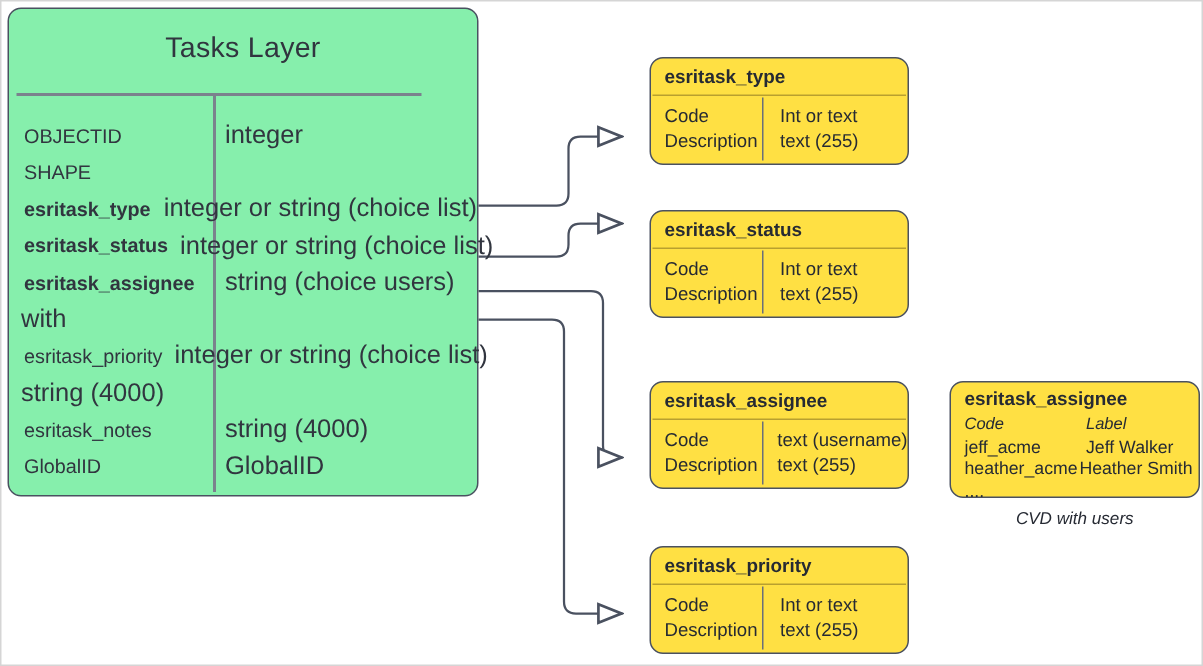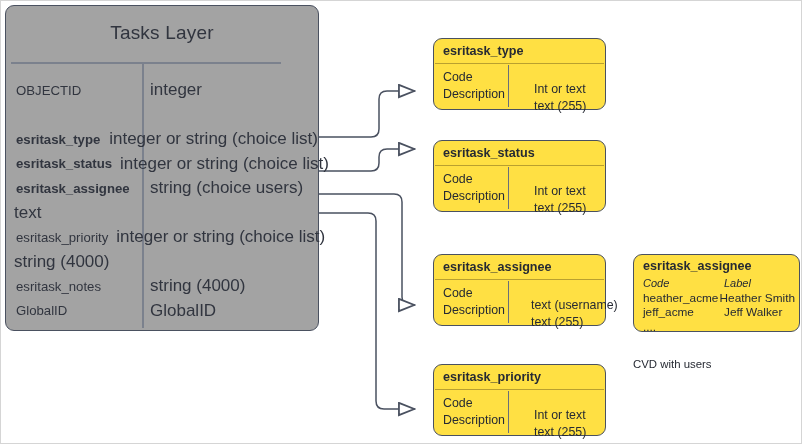--- a/index.html
+++ b/index.html
@@ -31,21 +31,21 @@
   }
 
   
   .layer-table {
     position: absolute;
     left: 4px;
     top: 4px;
     width: 314px;
     height: 326px;
     box-sizing: border-box;
-    background: #a3a3a3;
+    background: #86efac;
     border: 1.6px solid #4a5160;
     border-radius: 9px;
   }
   .layer-title {
     height: 54px;
     line-height: 54px;
     text-align: center;
     font-size: 19px;
     color: #31353f;
     letter-spacing: .2px;
@@ -136,21 +136,21 @@
     display: flex;
   }
   .dom-col {
     padding-left: 9px;
     font-size: 12.4px;
     color: #262a33;
     line-height: 16.5px;
     white-space: nowrap;
   }
   .dom-col.left  { width: 74px; box-sizing: border-box; }
-  .dom-col.right { padding-left: 26px; margin-top: 12px; }
+  .dom-col.right { padding-left: 12px; }
 
   
   .cvd-box {
     position: absolute;
     left: 632px;
     top: 253px;
     width: 167px;
     height: 78px;
     box-sizing: border-box;
     background: #ffe043;
@@ -172,24 +172,25 @@
     right: 4px;
   }
   .cvd-row { display: flex; line-height: 14.5px; }
   .cvd-c1 { width: 81px; font-size: 11.8px; color: #262a33; white-space: nowrap; }
   .cvd-c2 { font-size: 11.8px; color: #262a33; white-space: nowrap; }
   .cvd-row.head .cvd-c1,
   .cvd-row.head .cvd-c2 { font-style: italic; font-size: 11px; }
   .cvd-caption {
     position: absolute;
     left: 632px;
-    top: 357px;
+    top: 339px;
     width: 167px;
-    text-align: left;
+    text-align: center;
     font-size: 11.4px;
+    font-style: italic;
     color: #262a33;
   }
 </style>
 </head>
 <body>
 
 <div id="canvas">
 
   <svg id="wires" viewBox="0 0 802 444" xmlns="http://www.w3.org/2000/svg">
     <defs>
@@ -212,35 +213,36 @@
   <div class="layer-table">
     <div class="layer-title">Tasks Layer</div>
     <div class="title-rule"></div>
     <div class="col-rule"></div>
     <div class="fields" id="field-list">
         <div class="field-row">
           <div class="field-name">OBJECTID</div>
           <div class="field-type">integer</div>
         </div>
         <div class="field-row">
+          <div class="field-name">SHAPE</div>
         </div>
         <div class="field-row">
           <div class="field-name req">esritask_type</div>
           <div class="field-type">integer or string (choice list)</div>
         </div>
         <div class="field-row">
           <div class="field-name req">esritask_status</div>
           <div class="field-type">integer or string (choice list)</div>
         </div>
         <div class="field-row">
           <div class="field-name req">esritask_assignee</div>
           <div class="field-type">string (choice users)</div>
         </div>
         <div class="field-row">
-          <div class="field-type">text</div>
+          <div class="field-type">with</div>
         </div>
         <div class="field-row">
           <div class="field-name">esritask_priority</div>
           <div class="field-type">integer or string (choice list)</div>
         </div>
         <div class="field-row">
           <div class="field-type">string (4000)</div>
         </div>
         <div class="field-row">
           <div class="field-name">esritask_notes</div>
@@ -318,26 +320,26 @@
   </div>
 
   <div class="cvd-box">
     <div class="cvd-title">esritask_assignee</div>
     <div class="cvd-grid" id="cvd-grid">
         <div class="cvd-row head">
           <div class="cvd-c1">Code</div>
           <div class="cvd-c2">Label</div>
         </div>
         <div class="cvd-row">
+          <div class="cvd-c1">jeff_acme</div>
+          <div class="cvd-c2">Jeff Walker</div>
+        </div>
+        <div class="cvd-row">
           <div class="cvd-c1">heather_acme</div>
           <div class="cvd-c2">Heather Smith</div>
-        </div>
-        <div class="cvd-row">
-          <div class="cvd-c1">jeff_acme</div>
-          <div class="cvd-c2">Jeff Walker</div>
         </div>
         <div class="cvd-row">
           <div class="cvd-c1">....</div>
           <div class="cvd-c2"></div>
         </div>
       </div>
   </div>
   <div class="cvd-caption">CVD with users</div>
 
 </div>

